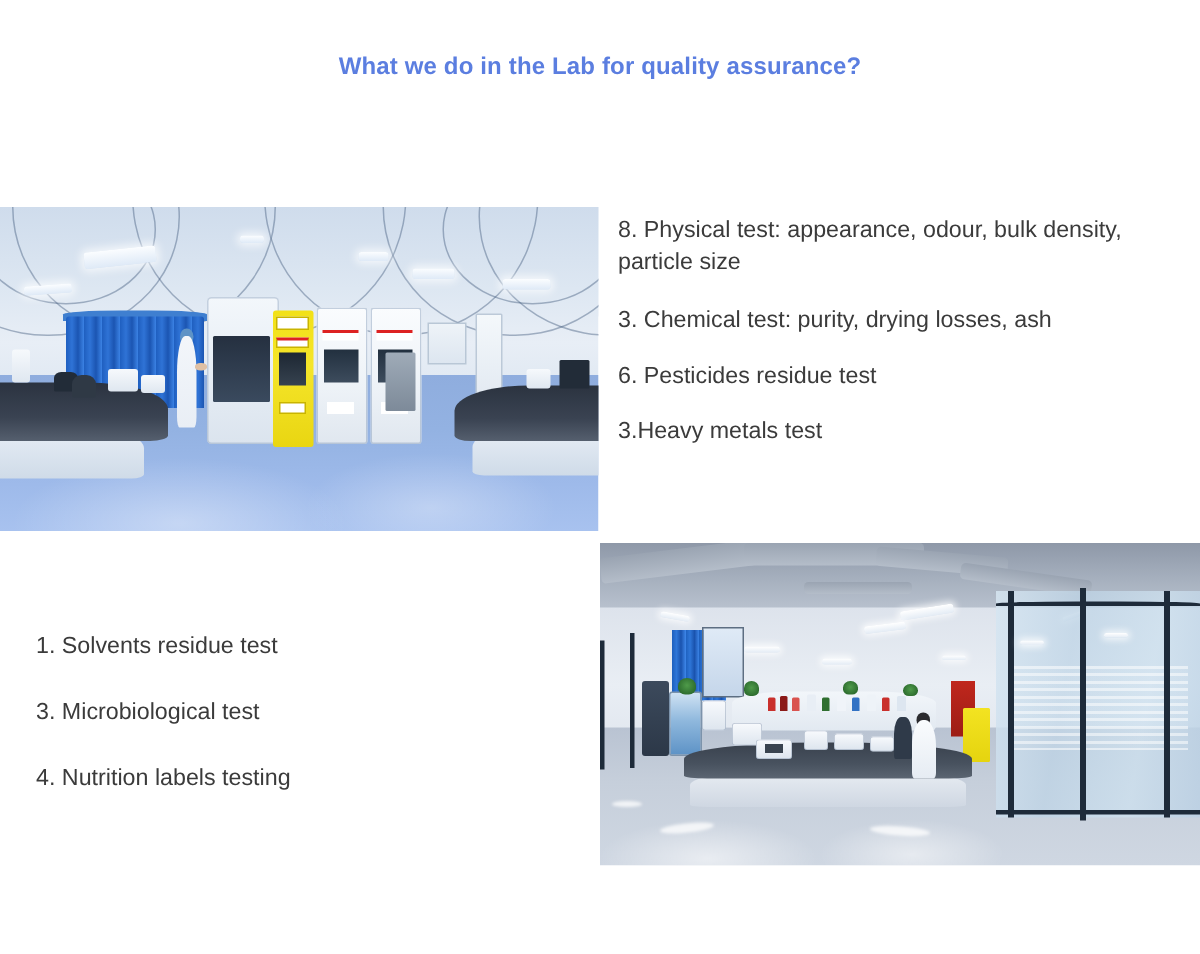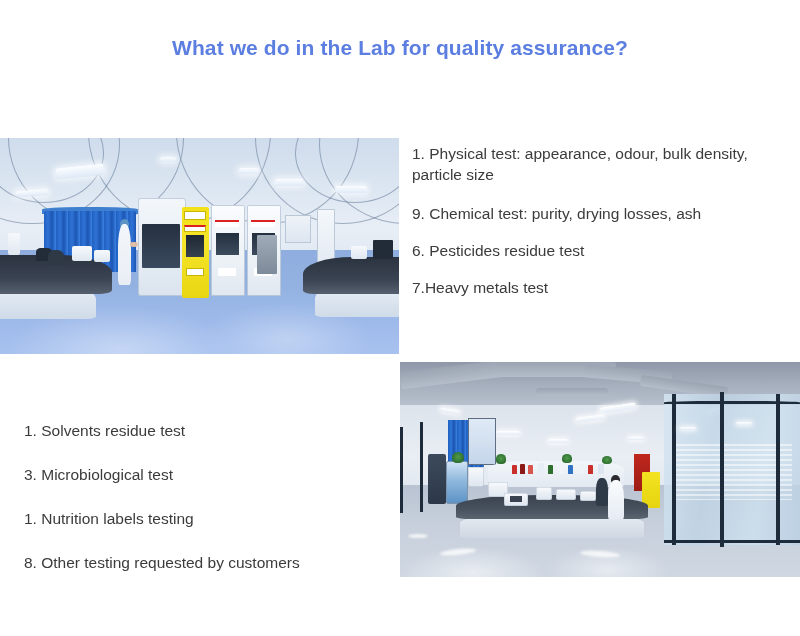--- a/index.html
+++ b/index.html
@@ -18,21 +18,21 @@
     background: #ffffff;
   }
 
   
   .title {
     position: absolute;
     top: 36px;
     left: 0;
     width: 800px;
     text-align: center;
-    font-size: 21px;
+    font-size: 16px;
     font-weight: bold;
     color: #5b7ee0;
     letter-spacing: 0.1px;
     white-space: nowrap;
   }
 
   
   .photo {
     position: absolute;
     overflow: hidden;
@@ -495,31 +495,30 @@
       <div class="p1-mon" style="left:9%;  top:51%; width:4%; height:6%; border-radius:30% 30% 8% 8%;"></div>
       <div class="p1-stool"></div>
 
       <div class="p1-person-head"></div>
       <div class="p1-person"></div>
       <div class="p1-person-hands"></div>
     </div>
   </div>
 
   <div class="text-right">
-    <div class="item">1. Physical test: appearance, odour, bulk density, particle size</div>
-    <div class="item">9. Chemical test: purity, drying losses, ash</div>
+    <div class="item">8. Physical test: appearance, odour, bulk density, particle size</div>
+    <div class="item">3. Chemical test: purity, drying losses, ash</div>
     <div class="item">6. Pesticides residue test</div>
-    <div class="item">7.Heavy metals test</div>
+    <div class="item">3.Heavy metals test</div>
   </div>
 
   <div class="text-bottom-left">
     <div class="item">1. Solvents residue test</div>
     <div class="item">3. Microbiological test</div>
-    <div class="item">1. Nutrition labels testing</div>
-    <div class="item">8. Other testing requested by customers</div>
+    <div class="item">4. Nutrition labels testing</div>
   </div>
 
   <div class="photo" id="photo-bottom-right">
     <div class="pano">
       <div class="p2-ceiling"></div>
       <div class="p2-wall"></div>
       <div class="p2-floor"></div>
 
       <div class="p2-duct" style="left:0%;  top:2%;  width:26%; height:8%; transform:rotate(-7deg);"></div>
       <div class="p2-duct" style="left:24%; top:0%;  width:30%; height:7%;"></div>

